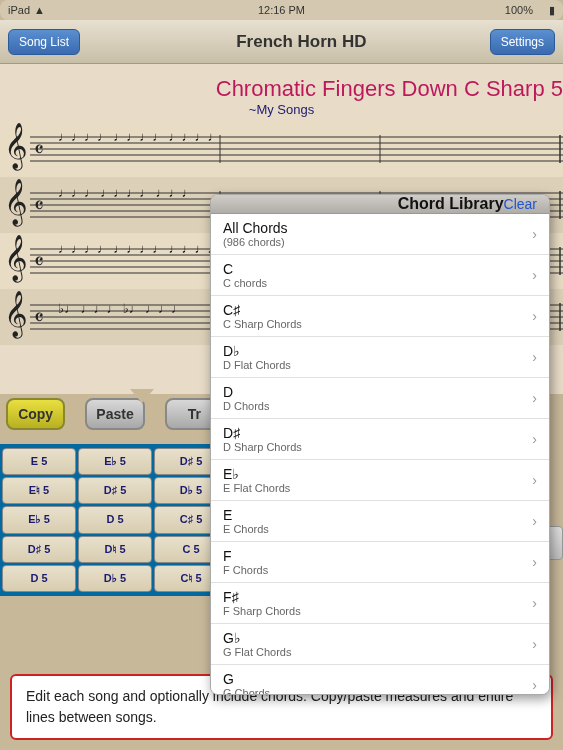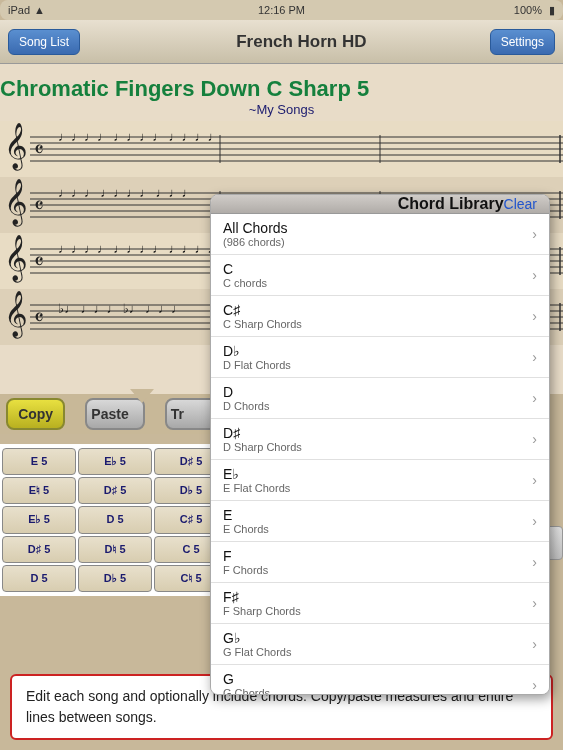--- a/index.html
+++ b/index.html
@@ -18,21 +18,21 @@
       display: flex;
       align-items: center;
       justify-content: space-between;
       padding: 0 8px;
       font-size: 11px;
       color: #333;
       border-radius: 8px;
     }
     .status-left { display: flex; align-items: center; gap: 4px; }
     .status-center { position: absolute; left: 50%; transform: translateX(-50%); font-size: 11px; color: #333; }
-    .status-right { display: flex; align-items: center; gap: 7px; font-size: 11px; }
+    .status-right { display: flex; align-items: center; gap: 16px; font-size: 11px; }
 
     
     #nav-bar {
       background: linear-gradient(to bottom, #e8e0d0, #c8bfa8);
       height: 44px;
       display: flex;
       align-items: center;
       justify-content: space-between;
       padding: 0 8px;
       border-bottom: 1px solid #999;
@@ -65,24 +65,24 @@
     
     #sheet-music {
       position: absolute;
       top: 0;
       left: 0;
       width: 563px;
       background: #e8dcc8;
       padding: 8px 0;
     }
     .song-title {
-      text-align: left;
+      text-align: right;
       font-size: 22px;
-      font-weight: bold;
-      color: #15803d;
+      font-weight: normal;
+      color: #be185d;
       padding: 4px 0 0 0;
     }
     .song-subtitle {
       text-align: center;
       font-size: 13px;
       color: #1a1a6e;
       padding-bottom: 4px;
     }
 
     
@@ -110,31 +110,31 @@
     }
     .cp-button-gray {
       flex: 1;
       background: linear-gradient(to bottom, #d8d8d8, #a8a8a8);
       border: 2px solid #888;
       border-radius: 8px;
       color: #333;
       font-size: 14px;
       font-weight: bold;
       padding: 6px 4px;
-      text-align: left;
+      text-align: center;
       cursor: pointer;
     }
 
     
     #piano-keys {
       position: absolute;
       top: 380px;
       left: 0;
       width: 230px;
-      background: #ffffff;
+      background: #0369a1;
       padding: 2px;
     }
     .key-row {
       display: flex;
       gap: 2px;
       margin: 2px 0;
     }
     .key-btn {
       flex: 1;
       background: linear-gradient(to bottom, #e8e0cc, #d8cdb0);

